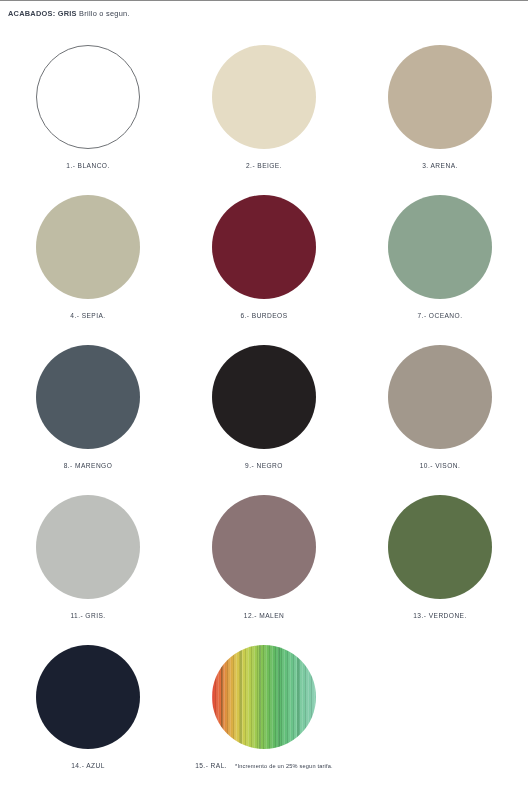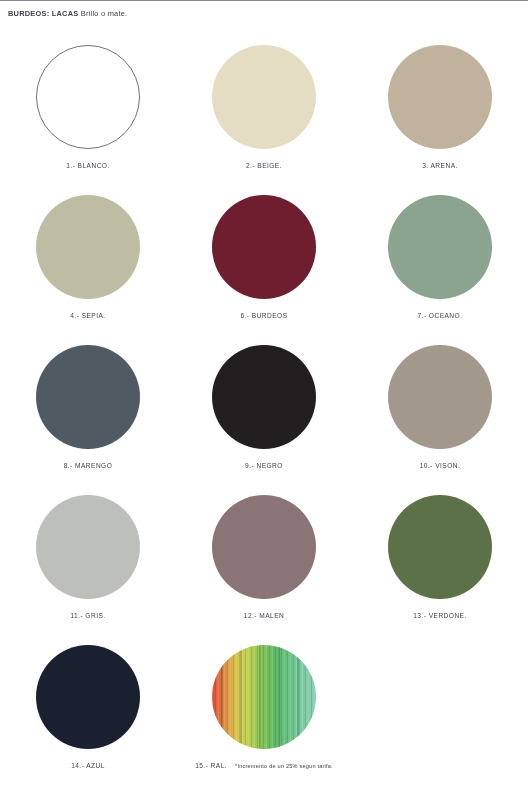--- a/index.html
+++ b/index.html
@@ -136,21 +136,21 @@
       rgba(0,0,0,0.00) 11px,
       rgba(0,0,0,0.00) 19px
     );
   }
 </style>
 </head>
 <body>
 
 <div id="top-rule"></div>
 
-<div id="header-title"><span>BURDEOS: LACAS</span><span class="thin"> Brillo o mate.</span></div>
+<div id="header-title"><span>ACABADOS: GRIS</span><span class="thin"> Brillo o segun.</span></div>
 
 <div id="swatch-grid">
 
   <div class="swatch-row">
     <div class="swatch-cell">
       <div class="swatch-disc outlined" style="background:#FFFFFF"></div>
       <div class="swatch-label">1.- BLANCO.</div>
     </div>
     <div class="swatch-cell">
       <div class="swatch-disc" style="background:#E5DCC4"></div>

